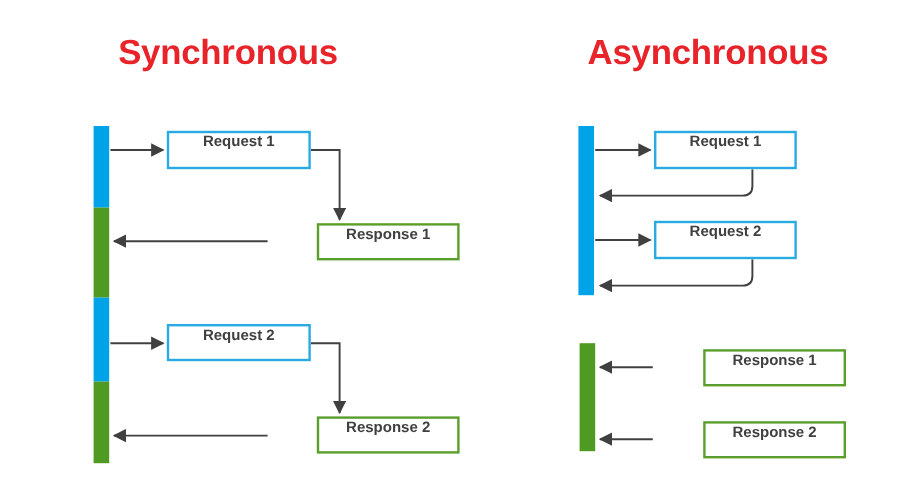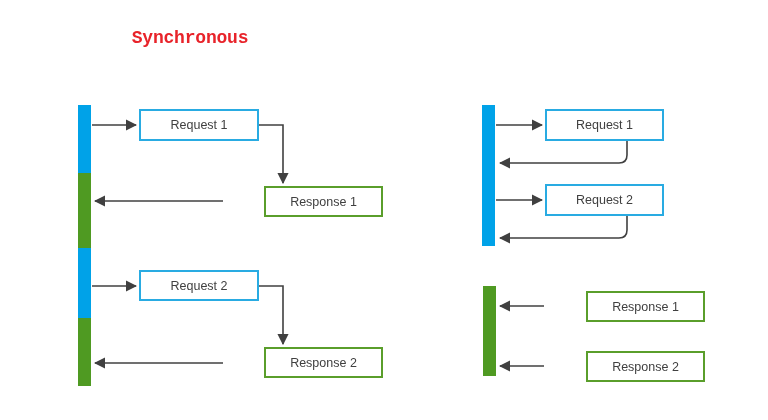--- a/index.html
+++ b/index.html
@@ -16,23 +16,23 @@
   }
   #stage {
     position: absolute;
     left: 0; top: 0;
     width: 768px;
     height: 420px;
     background: #ffffff;
   }
   .panel-title {
     position: absolute;
-    font-family: Liberation Mono, monospace;
+    font-family: Liberation Sans, sans-serif;
     font-weight: bold;
-    font-size: 18px;
+    font-size: 29px;
     color: #e8232a;
     letter-spacing: -0.2px;
     white-space: nowrap;
     text-align: center;
   }
   #title-sync  { left: 40px;  top: 28px; width: 300px; }
   #title-async { left: 440px; top: 28px; width: 300px; }
 
   .lifeline {
     position: absolute;
@@ -41,26 +41,26 @@
   .seg { width: 100%; }
   .seg-blue  { background: #00a2e8; }
   .seg-green { background: #4f9a22; }
 
   .msgbox {
     position: absolute;
     box-sizing: border-box;
     background: #ffffff;
     border: 2px solid #000;
     display: flex;
-    align-items: center;
     justify-content: center;
     font-family: "Liberation Sans", sans-serif;
     font-size: 12.5px;
     color: #404040;
     white-space: nowrap;
+    font-weight: bold;
   }
   .box-request  { border-color: #29abe2; }
   .box-response { border-color: #5a9e2b; margin-left: 40px; }
 
   svg.arrows {
     position: absolute;
     left: 0; top: 0;
     width: 768px;
     height: 420px;
     overflow: visible;
@@ -72,20 +72,21 @@
     stroke-width: 1.6;
   }
 </style>
 </head>
 <body>
 
 <div id="stage">
 
   <div class="panel-title" id="title-sync">Synchronous</div>
 
+  <div class="panel-title" id="title-async">Asynchronous</div>
 
   <div class="lifeline" style="left:78px; top:105px; height:281px;">
     <div class="seg seg-blue" style="height:68px;"></div>
     <div class="seg seg-green" style="height:75px;"></div>
     <div class="seg seg-blue" style="height:70px;"></div>
     <div class="seg seg-green" style="height:68px;"></div>
   </div>
 
   <div class="lifeline seg-blue" style="left:482px; top:105px; height:141px;"></div>
   <div class="lifeline seg-green" style="left:483px; top:286px; height:90px;"></div>

